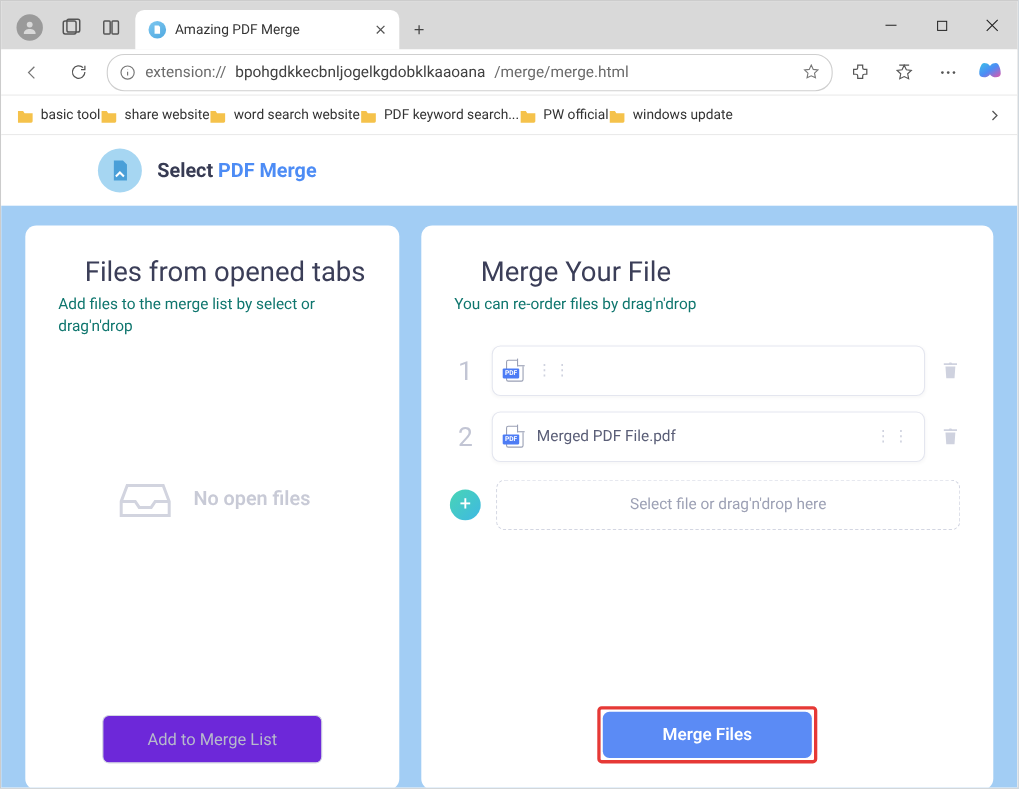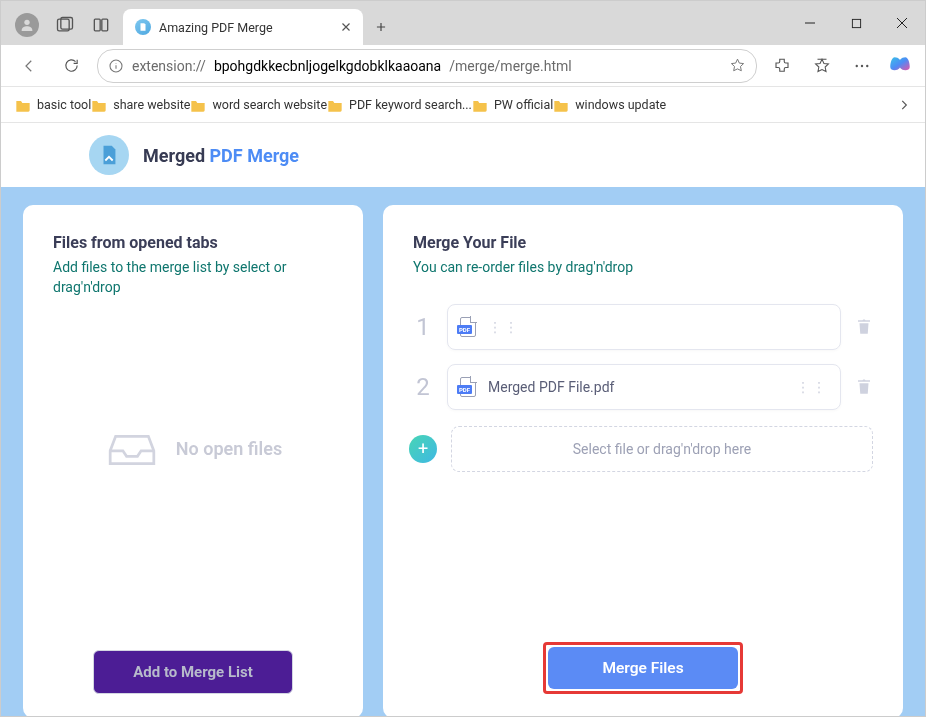--- a/index.html
+++ b/index.html
@@ -17,21 +17,21 @@
 .tab-title { font-size: 12.5px; color: #333; flex: 1; }
 .tab-close { width: 14px; height: 14px; color: #555; cursor: pointer; }
 .newtab { width: 28px; height: 28px; display: flex; align-items: center; justify-content: center; margin-left: 4px; margin-bottom: 4px; }
 .window-controls { margin-left: auto; display: flex; height: 100%; }
 .win-btn { width: 46px; display: flex; align-items: center; justify-content: center; color: #222; }
 
 
 .toolbar { height: 42px; background: #fff; display: flex; align-items: center; padding: 0 12px; gap: 10px; border-bottom: 1px solid #e5e5e5; }
 .nav-btn { width: 32px; height: 32px; display: flex; align-items: center; justify-content: center; border-radius: 4px; color: #616161; }
 .addrbar { flex: 1; height: 32px; border: 1px solid #cfcfcf; border-radius: 16px; display: flex; align-items: center; padding: 16px 10px; gap: 8px; font-size: 14px; color: #6b6b6b; }
-.addrbar .url-dark { color: #000000; }
+.addrbar .url-dark { color: #404040; }
 .addrbar-star { margin-left: auto; }
 .ext-btn, .fav-btn, .more-btn { width: 30px; display: flex; align-items: center; justify-content: center; color: #555; }
 .copilot { width: 26px; height: 26px; }
 
 
 .bookmarks { height: 36px; background: #fff; display: flex; align-items: center; padding: 0 14px; border-bottom: 1px solid #e5e5e5; }
 .bookmark { display: flex; align-items: center; gap: 6px; font-size: 12.5px; color: #333; }
 .bookmark-folder { width: 16px; height: 14px; }
 .bookmarks-overflow { margin-left: auto; color: #555; }
 
@@ -41,21 +41,21 @@
 .brand-logo { width: 40px; height: 40px; border-radius: 50%; background: #a6d6f2; display:flex;align-items:center;justify-content:center; }
 .brand-logo svg { width:22px;height:22px;fill:#4a9fd8; }
 .brand-title { font-size: 18px; font-weight: 700; color: #373b53; }
 .brand-title .accent { color: #4d8cf5; }
 
 .panels-wrap { background: #a2cdf4; padding: 18px 22px 0 22px; height: calc(100% - 64px); display: flex; gap: 20px; }
 .panel { background: #fff; border-radius: 10px; padding: 28px 30px 24px 30px; display: flex; flex-direction: column; }
 .panel-left { width: 340px; }
 .panel-right { flex: 1; }
 
-.panel-title { font-size: 16px; font-weight: 700; color: #3b3e58; margin-bottom: 6px; }
+.panel-title { font-size: 25px; font-weight: 400; color: #3b3e58; margin-bottom: 6px; margin-left: 24px; }
 .panel-sub { font-size: 14px; color: #0f766e; line-height: 1.4; }
 
 .empty-state { flex: 1; display: flex; flex-direction: row; align-items: center; justify-content: center; gap: 16px; color: #c8cad6; margin-top: -30px; }
 .empty-state svg { width: 56px; height: 40px; fill: none; stroke: #d2d4df; stroke-width: 3; }
 .empty-text { font-size: 18px; font-weight: 600; }
 
 .file-list { margin-top: 26px; display: flex; flex-direction: column; gap: 14px; }
 .file-row { display: flex; align-items: center; gap: 14px; }
 .file-num { width: 20px; font-size: 24px; font-weight: 400; color: #c2c5d4; text-align: center; }
 .file-card { flex: 1; height: 46px; border: 1px solid #e4e6ef; border-radius: 8px; display: flex; align-items: center; padding: 0 12px; gap: 10px; box-shadow: 0 1px 3px rgba(0,0,0,0.03); }
@@ -65,21 +65,21 @@
 .file-icon-badge { position: absolute; bottom: 3px; left: -3px; background: #4d7cf5; color: #fff; font-size: 6px; font-weight: 700; padding: 1px 2px; border-radius: 1px; }
 .file-name { font-size: 14px; color: #5a5e77; flex: 1; white-space: nowrap; overflow: hidden; text-overflow: ellipsis; }
 .drag-handle { color: #cfd2df; font-size: 14px; letter-spacing: 2px; }
 .delete-file { color: #cfd2df; width: 18px; }
 
 .dropzone-row { display: flex; align-items: center; gap: 14px; margin-top: 2px; }
 .add-btn { width: 28px; height: 28px; border-radius: 50%; background: linear-gradient(135deg, #48d5b5, #3fb8e3); display: flex; align-items: center; justify-content: center; color: #fff; font-size: 18px; line-height:1; margin-left:-4px; }
 .dropzone { flex: 1; height: 46px; border: 1.5px dashed #d3d6e2; border-radius: 8px; display: flex; align-items: center; justify-content: center; font-size: 14px; color: #9da1b5; }
 
 .panel-footer { margin-top: auto; display: flex; justify-content: center; padding-top: 20px; }
-.add-merge-btn { width: 200px; height: 44px; border: 1.5px solid #d3d6e2; border-radius: 6px; background: #4c1d95; color: #b7bacb; font-size: 15px; font-weight: 700; }
+.add-merge-btn { width: 200px; height: 44px; border: 1.5px solid #d3d6e2; border-radius: 6px; background: #6d28d9; color: #b7bacb; font-size: 15px; font-weight: 400; }
 .merge-btn-wrap { border: 3px solid #e63936; border-radius: 4px; padding: 2px; }
 .merge-btn { width: 190px; height: 42px; background: #5b8bf5; color: #fff; border: none; border-radius: 6px; font-size: 15.5px; font-weight: 600; }
 
 svg { display: block; }
 </style>
 </head>
 <body>
 
 <div class="titlebar">
   <div class="titlebar-left">
@@ -231,21 +231,21 @@
 </div>
 
 <div class="content">
   <div class="brand-header">
     <div class="brand-logo">
         <svg viewBox="0 0 24 24">
           <path d="M6 2h9l4 4v16H6z" fill="#4a9fd8"></path>
           <path d="M8 18l4-4 4 4" fill="none" stroke="#fff" stroke-width="2"></path>
         </svg>
       </div>
-    <div class="brand-title"><span>Merged </span><span class="accent">PDF Merge</span></div>
+    <div class="brand-title"><span>Select </span><span class="accent">PDF Merge</span></div>
   </div>
 
   <div class="panels-wrap">
 
     <div class="panel panel-left">
       <div class="panel-title">Files from opened tabs</div>
       <div class="panel-sub">Add files to the merge list by select or drag'n'drop</div>
       <div class="empty-state">
         <svg viewBox="0 0 60 44">
             <path d="M6 24l6-16h36l6 16v14H6z"></path>

